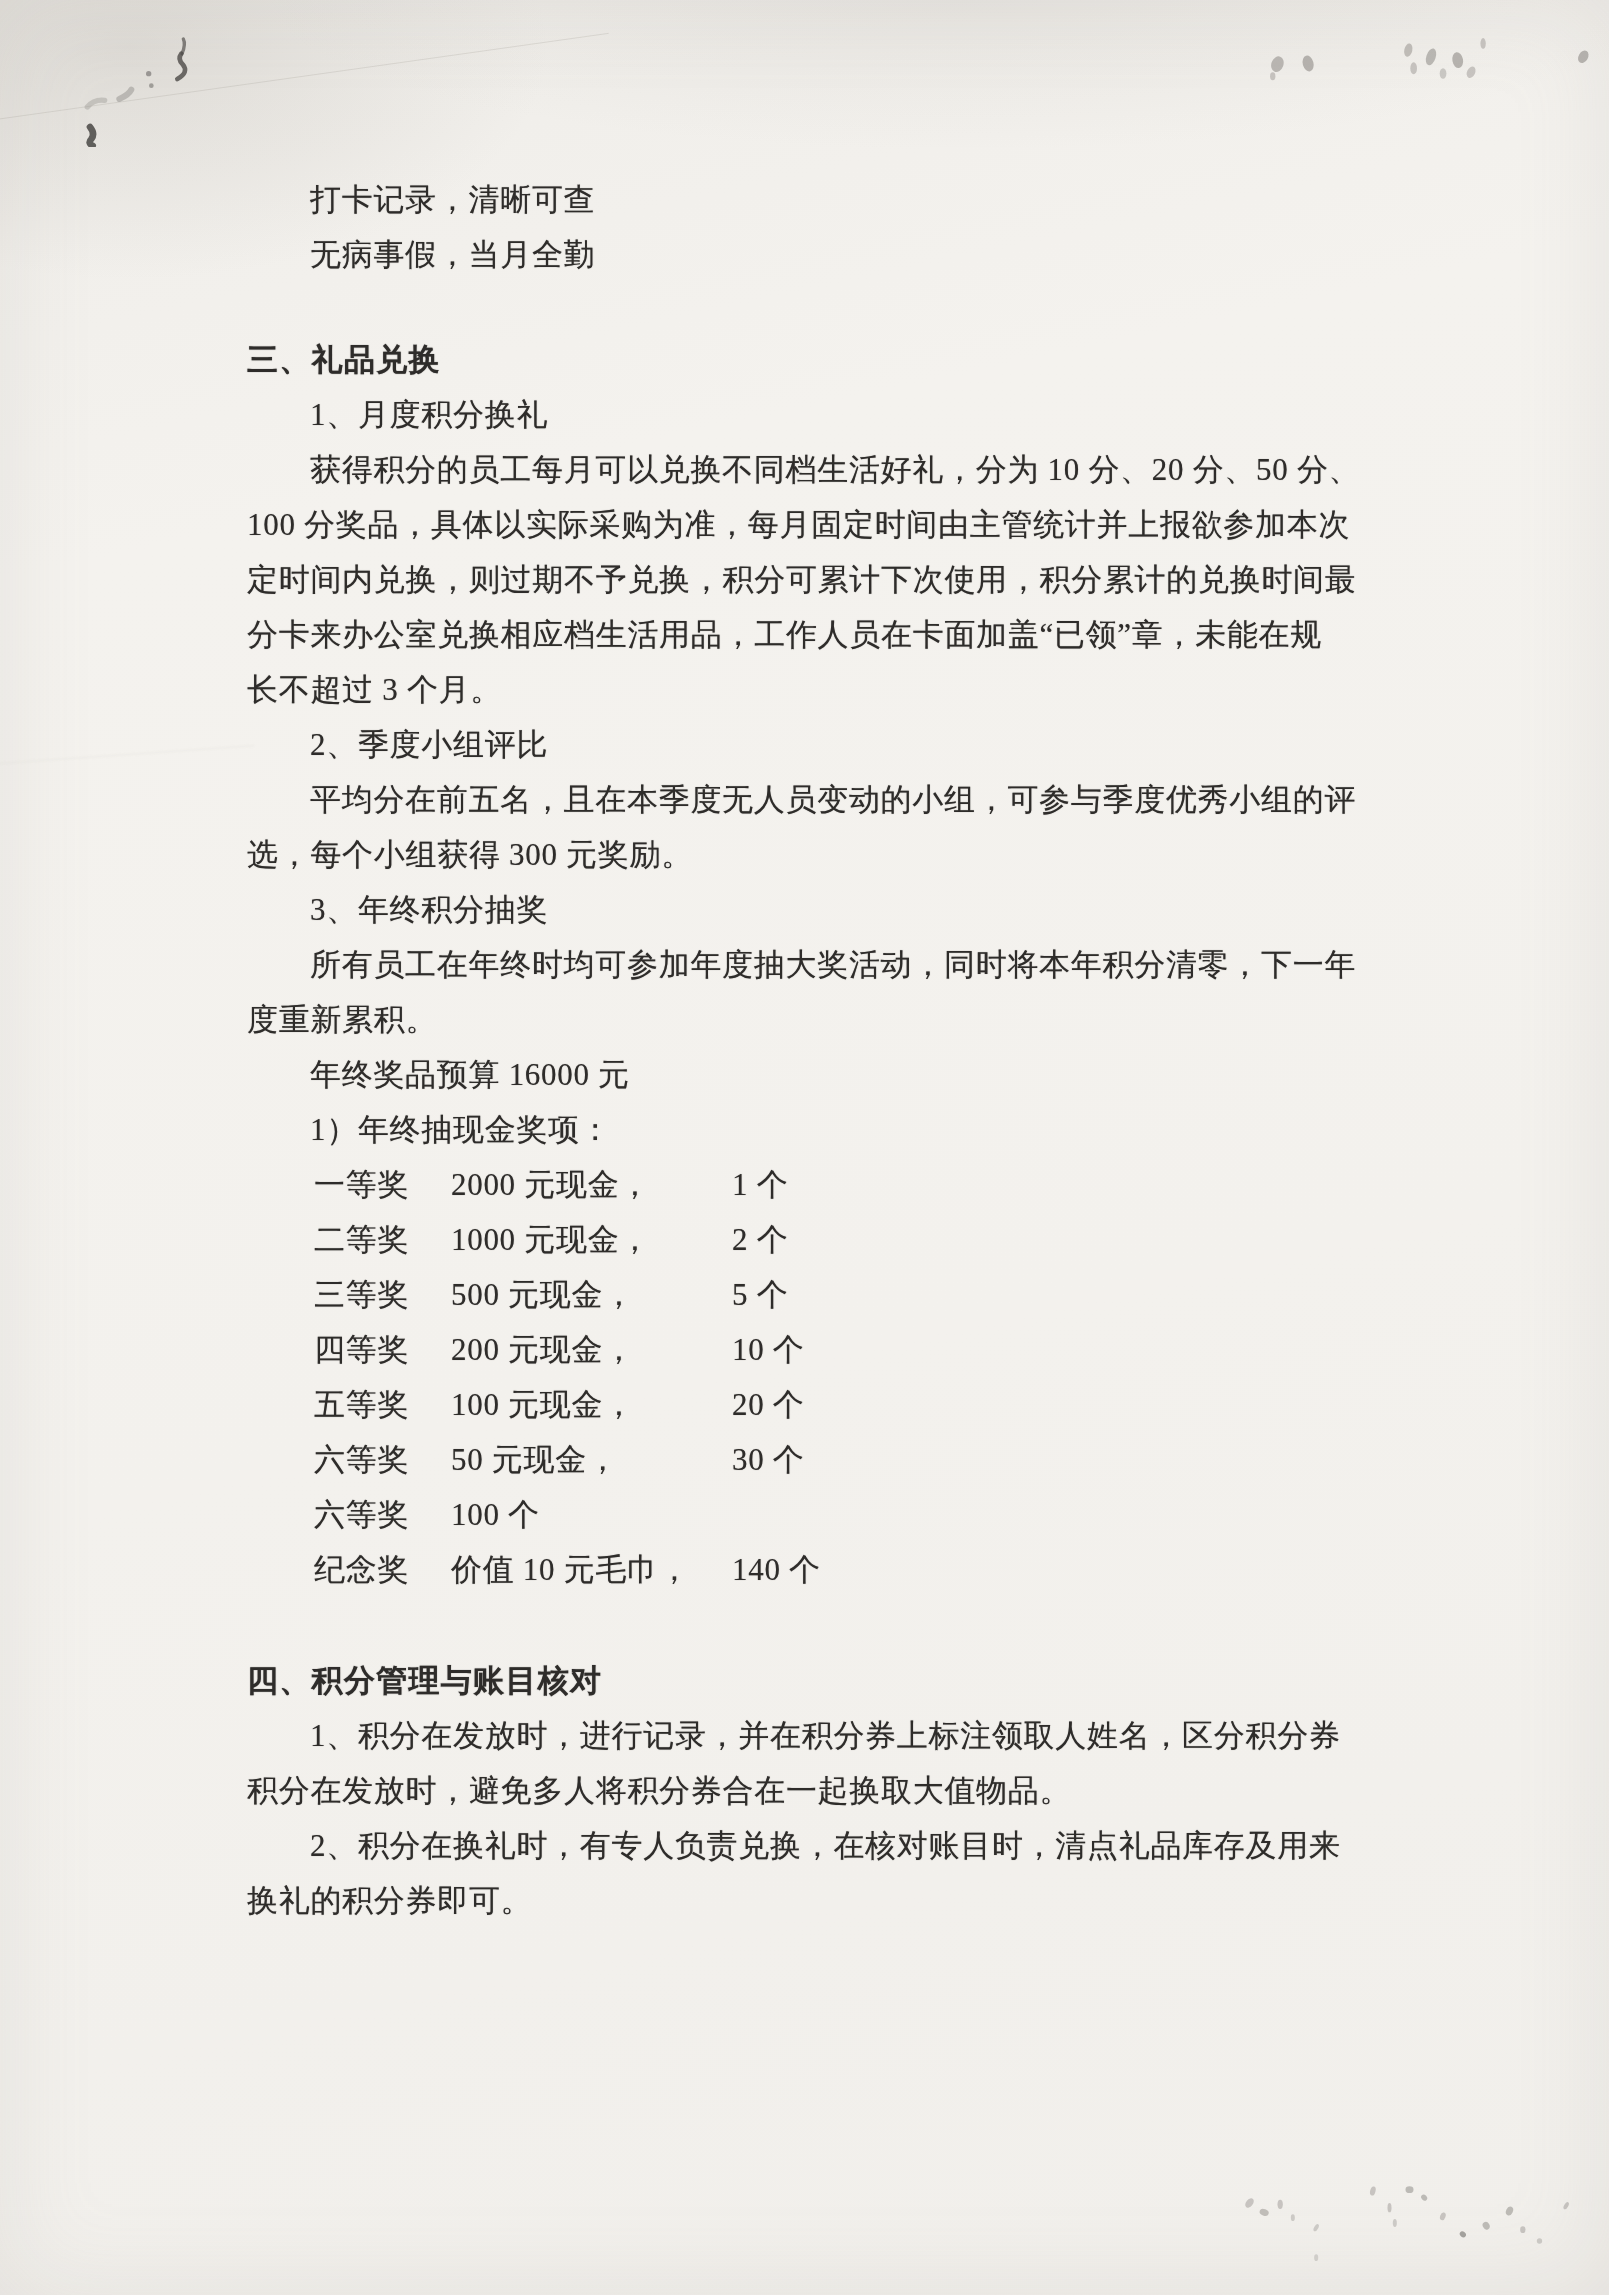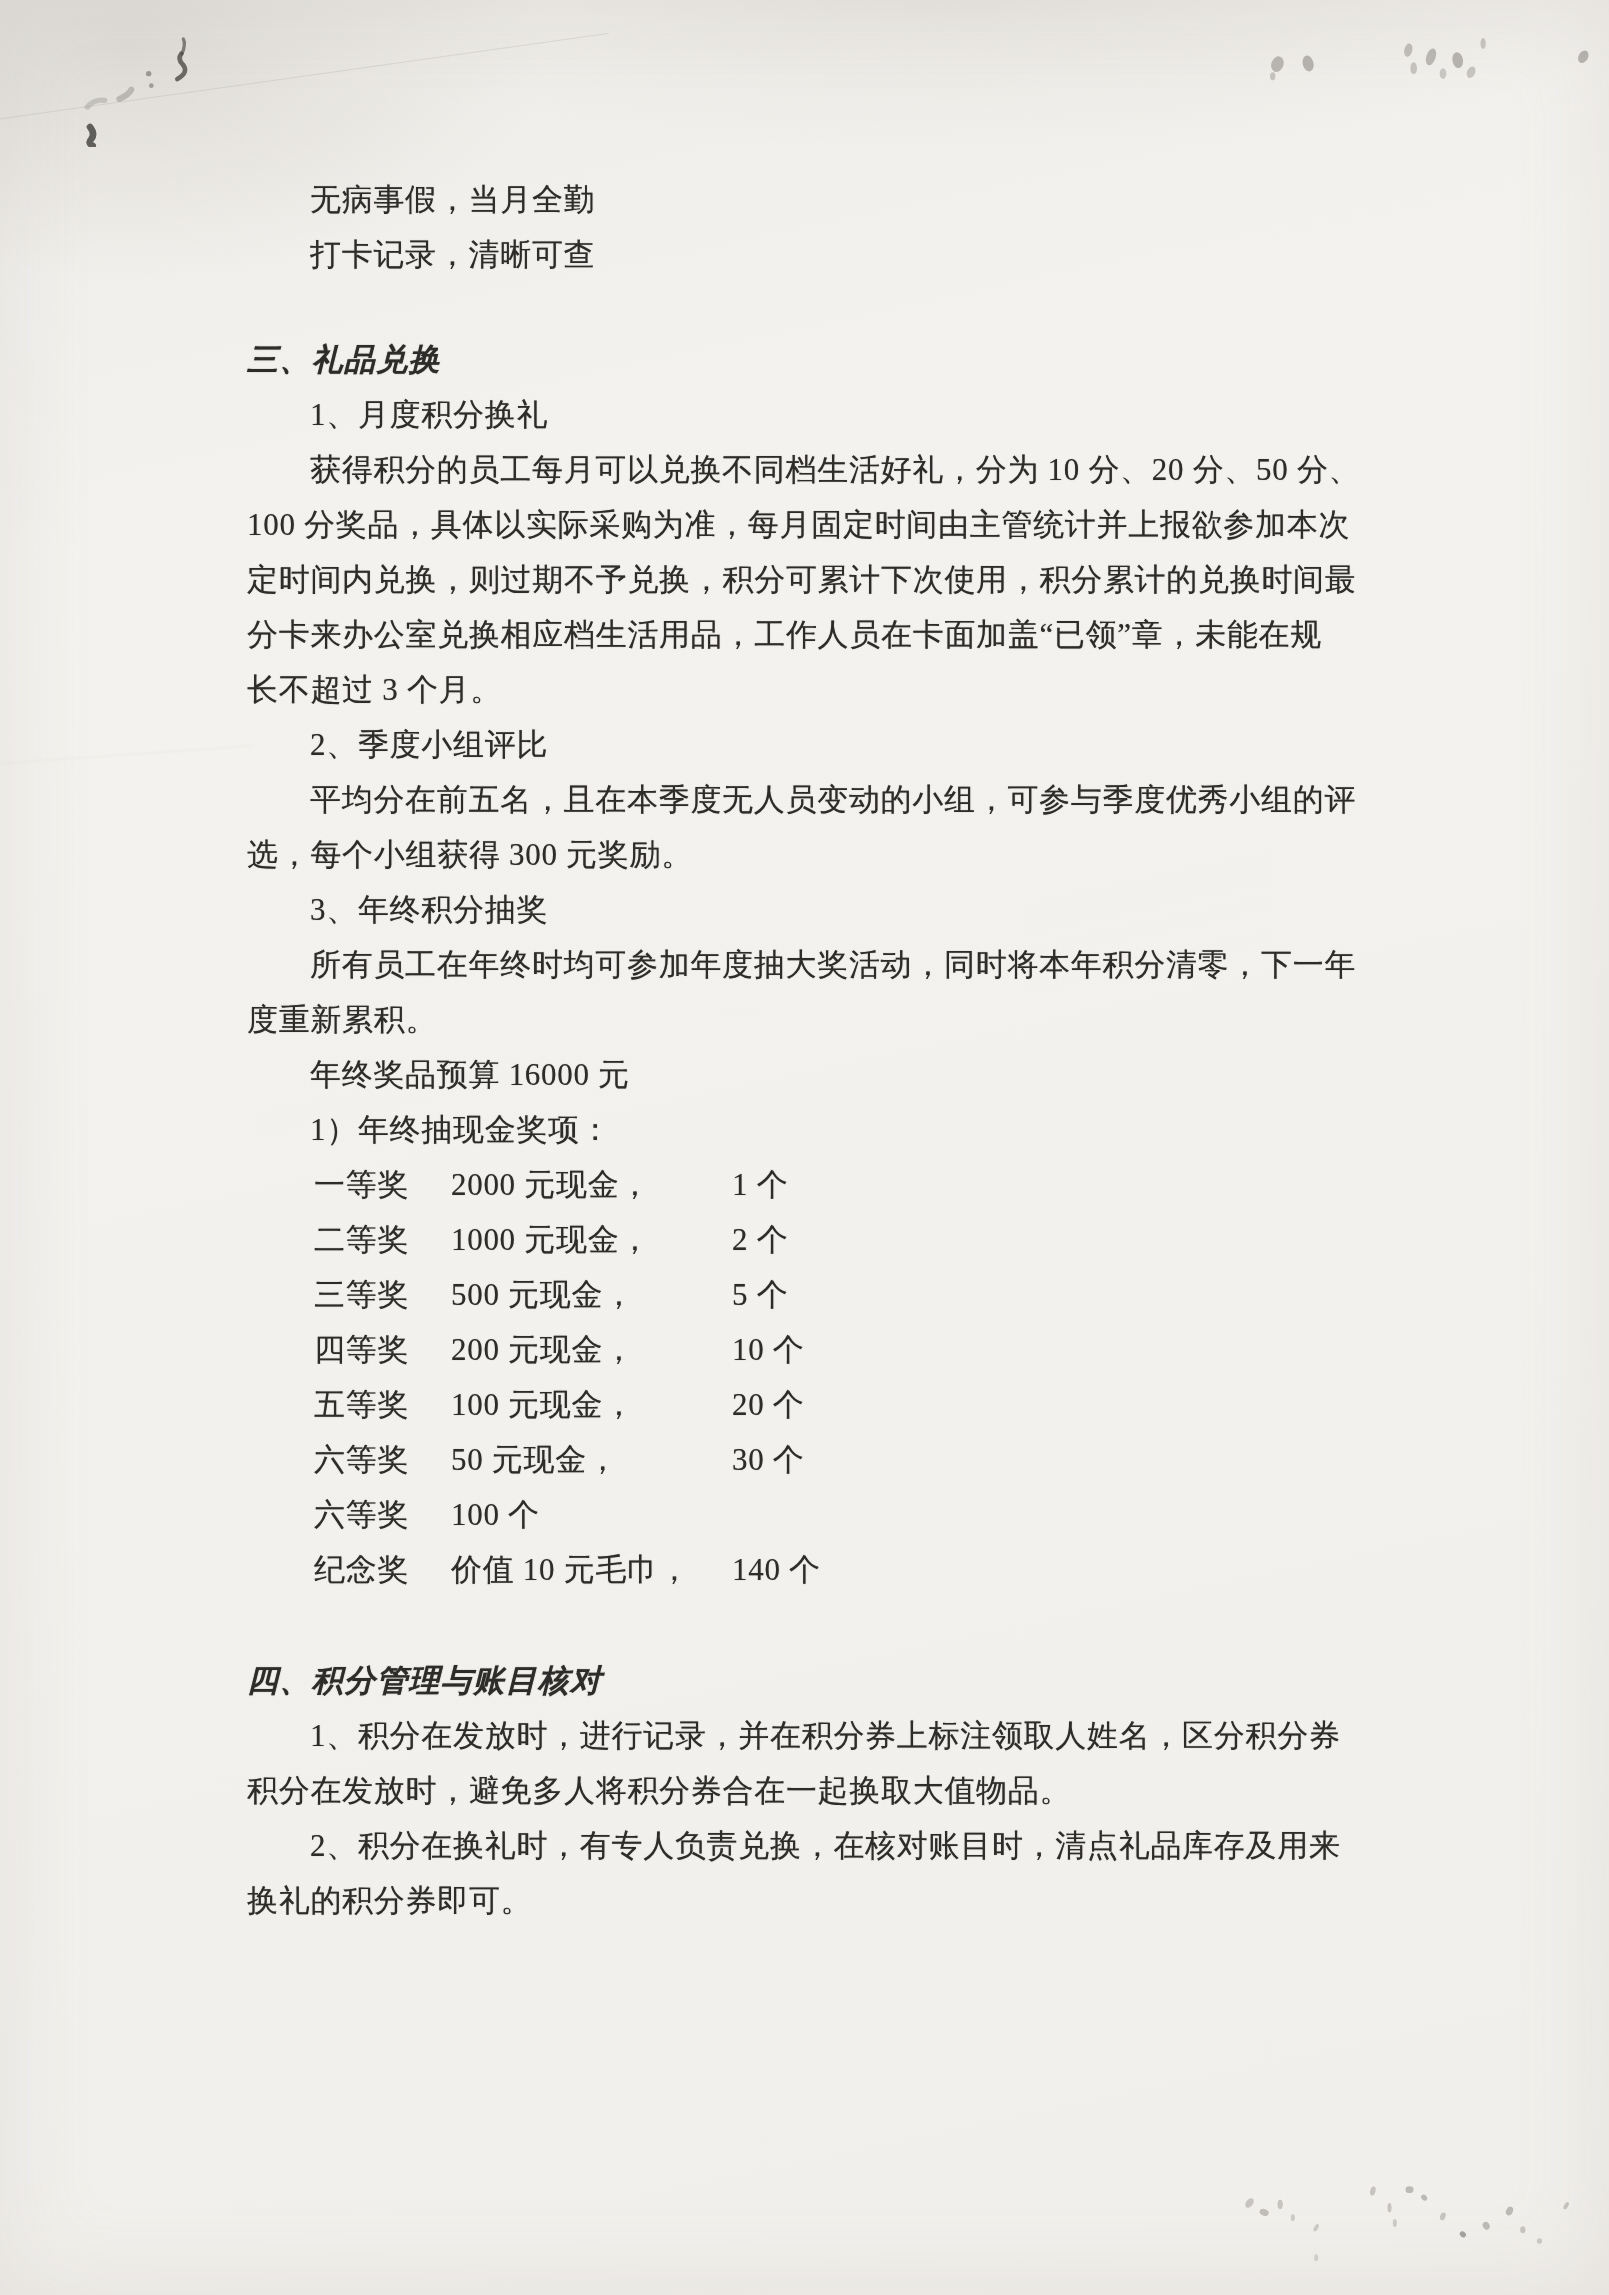--- a/index.html
+++ b/index.html
@@ -35,21 +35,20 @@
     color:#2e2c2a;
     text-shadow:0 0 0.9px rgba(48,46,44,0.55);
   }
   .line{white-space:nowrap;}
   .indent{text-indent:63px;}
   .heading{
     font-family:"Liberation Sans","DejaVu Sans",sans-serif;
     font-weight:bold;font-size:31px;line-height:55px;margin:0;
     letter-spacing:1.3px;
     text-shadow:0 0 1.1px rgba(40,38,36,0.6);
-    font-style:italic;
   }
   .h-gift{margin-top:50px;}
   .h-manage{margin-top:56px;}
   .prize-table{margin-left:67px;}
   .prize-row{display:flex;line-height:55px;}
   .prize-rank{min-width:137px;}
   .prize-desc{min-width:281px;}
   .prize-count{white-space:nowrap;}
 </style>
 </head>
@@ -100,22 +99,22 @@
     <ellipse cx="505" cy="82" rx="6" ry="5" fill="#6e6b66" opacity="0.4" transform="rotate(60 505 82)"></ellipse>
     <ellipse cx="540" cy="60" rx="5" ry="7" fill="#6e6b66" opacity="0.4" transform="rotate(25 540 60)"></ellipse>
     <ellipse cx="560" cy="88" rx="4" ry="5" fill="#77746f" opacity="0.35"></ellipse>
     <ellipse cx="585" cy="105" rx="4" ry="4" fill="#77746f" opacity="0.3"></ellipse>
     <ellipse cx="625" cy="52" rx="3" ry="6" fill="#77746f" opacity="0.35" transform="rotate(30 625 52)"></ellipse>
     <ellipse cx="250" cy="130" rx="3" ry="5" fill="#77746f" opacity="0.25"></ellipse>
   </svg>
 
   <div class="content">
 
+    <div class="line indent">打卡记录，清晰可查</div>
     <div class="line indent">无病事假，当月全勤</div>
-    <div class="line indent">打卡记录，清晰可查</div>
 
     <h2 class="heading h-gift">三、礼品兑换</h2>
 
     <div class="line indent">1、月度积分换礼</div>
     <div class="line indent">获得积分的员工每月可以兑换不同档生活好礼，分为 10 分、20 分、50 分、</div>
     <div class="line">100 分奖品，具体以实际采购为准，每月固定时间由主管统计并上报欲参加本次</div>
     <div class="line">定时间内兑换，则过期不予兑换，积分可累计下次使用，积分累计的兑换时间最</div>
     <div class="line">分卡来办公室兑换相应档生活用品，工作人员在卡面加盖“已领”章，未能在规</div>
     <div class="line">长不超过 3 个月。</div>
 

